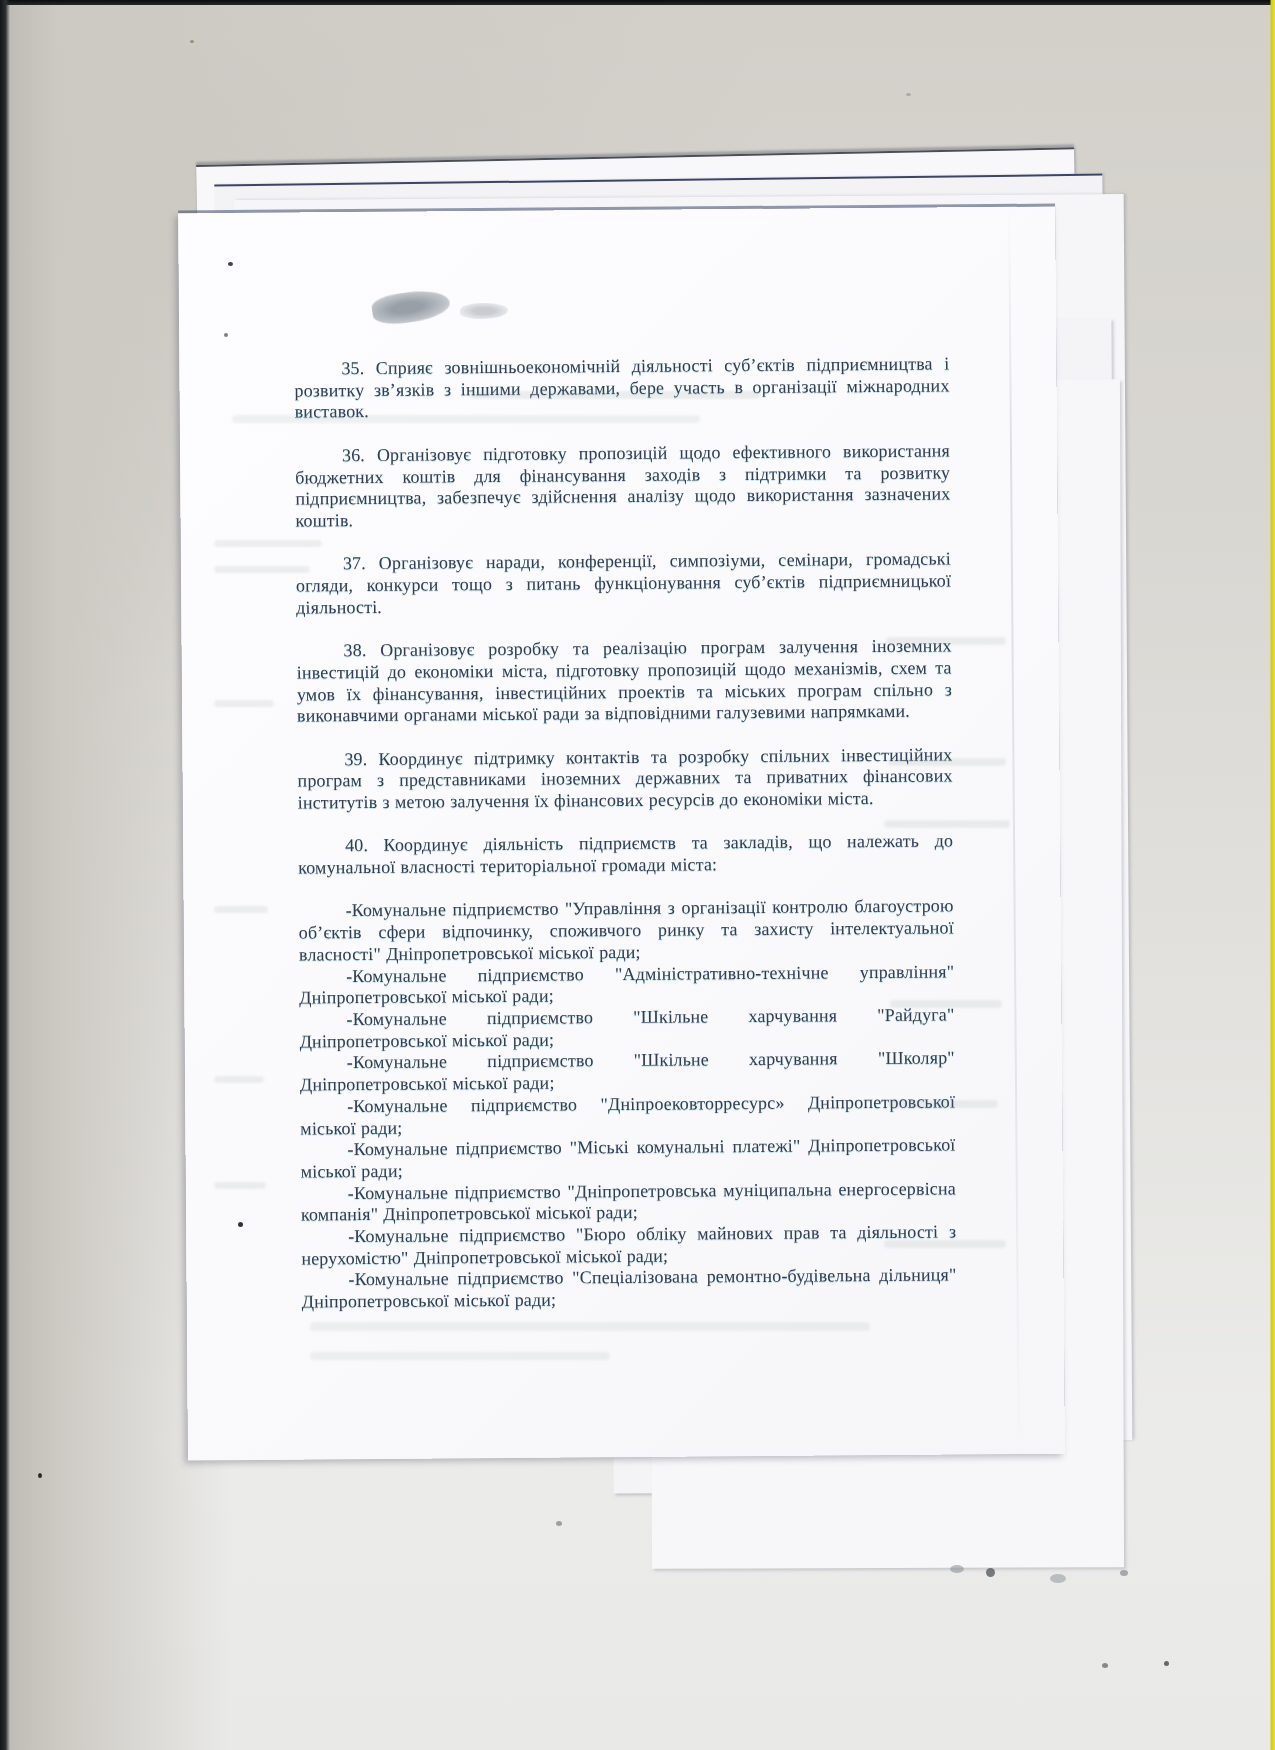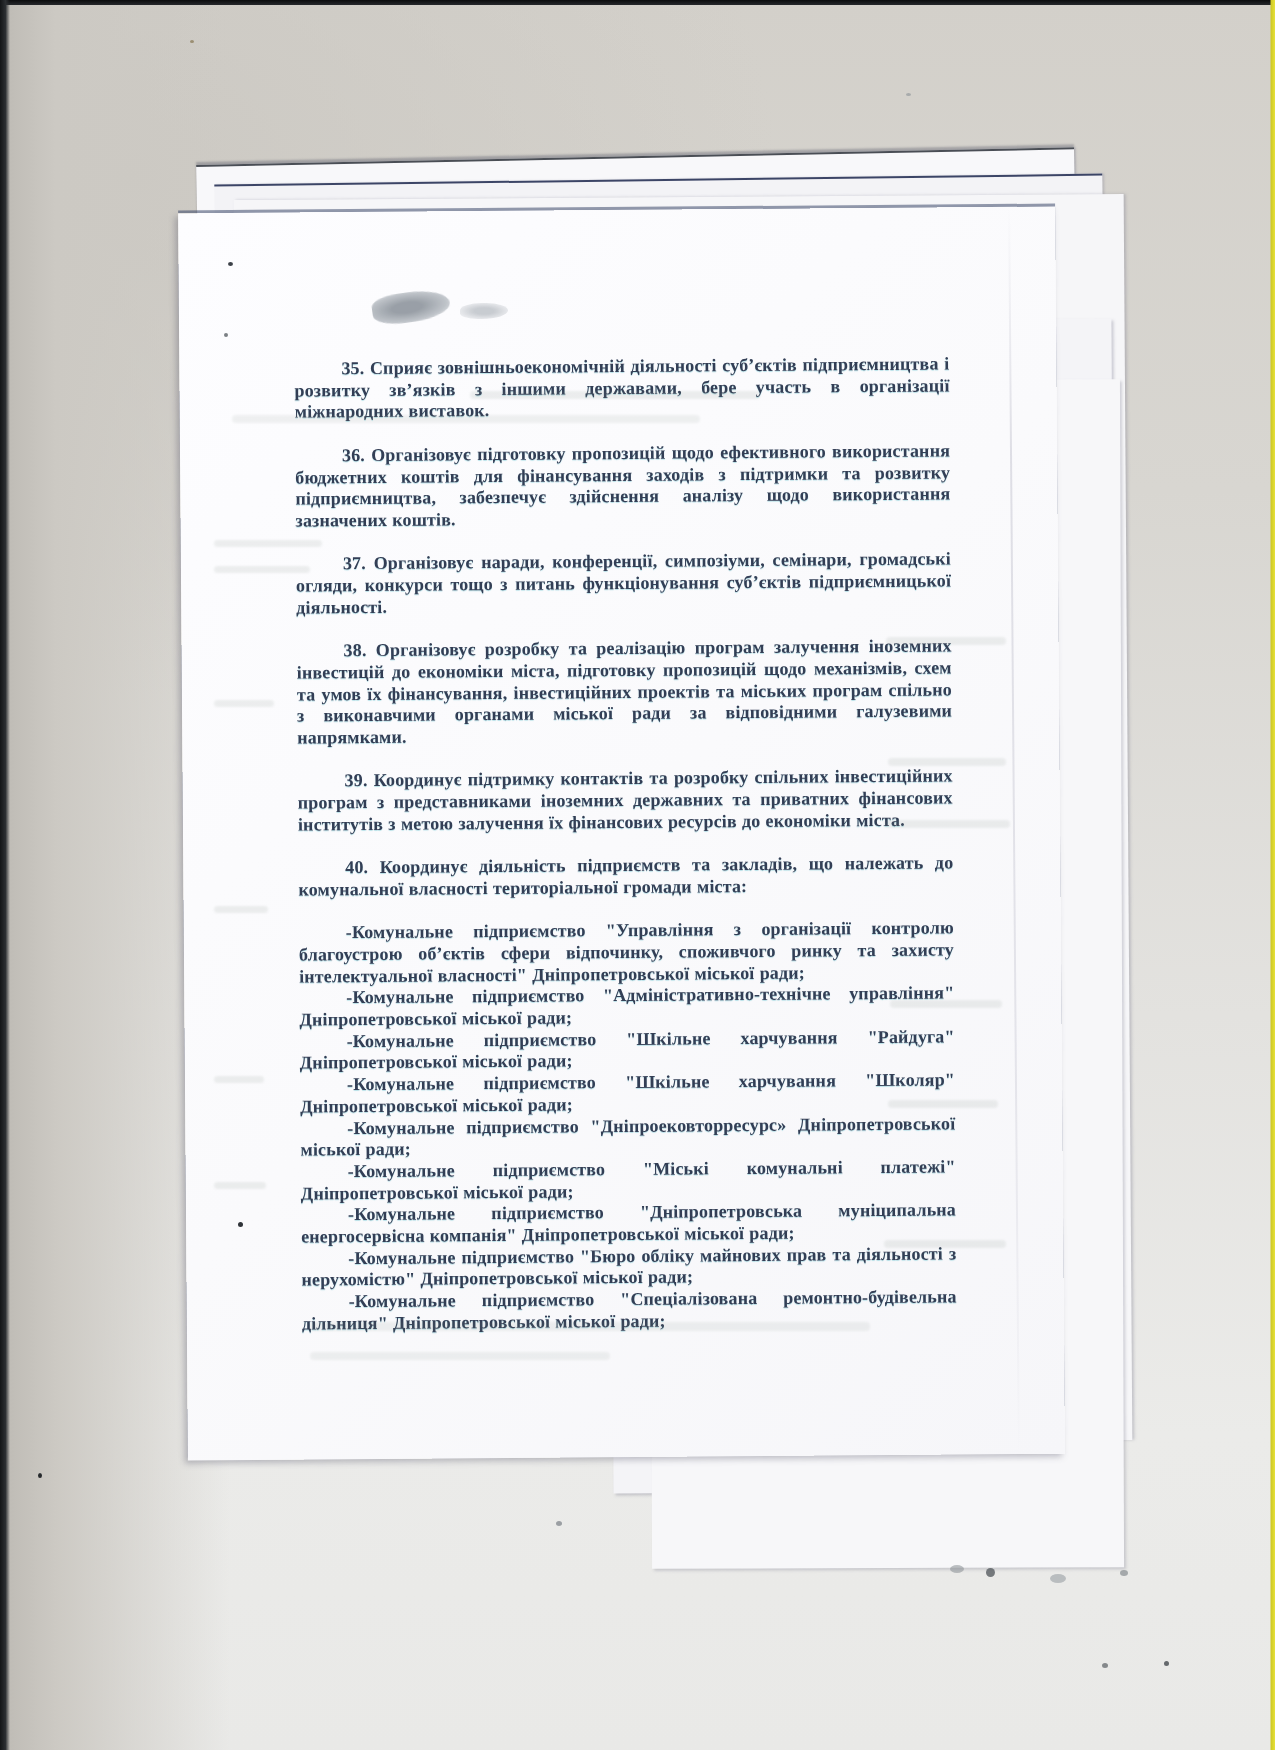--- a/index.html
+++ b/index.html
@@ -4,21 +4,21 @@
 <style>
   html,body{margin:0;padding:0;}
   body{
     width:1275px;height:1750px;position:relative;overflow:hidden;
     background:
       linear-gradient(to right, #bdbab4 0px, #ccc9c3 55px, rgba(204,201,195,0) 230px),
       radial-gradient(ellipse 1000px 800px at 10% 10%, #ccc9c3 0%, rgba(204,201,195,0) 65%),
       linear-gradient(to bottom, #d3d0ca 0%, #d8d6d1 28%, #e3e2df 58%, #ebebe9 82%, #e9e9e7 100%);
     font-family:"Liberation Serif","DejaVu Serif",serif;
   }
-  .scan{position:absolute;inset:0;font-weight:bold;}
+  .scan{position:absolute;inset:0;}
   .sheet{position:absolute;background:#f5f5f8;}
   .s1{left:209px;top:156px;width:878px;height:1288px;transform:rotate(-1.15deg);background:#f8f8fa;
       border-top:2px solid #4a4e55;box-shadow:0 -3px 2px rgba(30,35,60,.25), 2px 0 2px rgba(130,130,150,.3);}
   .s2{left:222px;top:179px;width:888px;height:1262px;transform:rotate(-.7deg);background:#f3f3f6;
       border-top:2px solid #3c4566;box-shadow:2px 0 2px rgba(130,130,150,.3);}
   .s3{left:238px;top:197px;width:890px;height:1246px;transform:rotate(-.4deg);background:#f6f6f8;
       box-shadow:2px 0 3px rgba(120,120,140,.35);}
   .b1{left:610px;top:320px;width:505px;height:1172px;transform:rotate(-.35deg);background:#f4f4f7;
       box-shadow:2px 2px 3px rgba(120,120,140,.35);}
   .b2{left:650px;top:380px;width:472px;height:1188px;transform:rotate(-.2deg);background:#f7f7f9;

